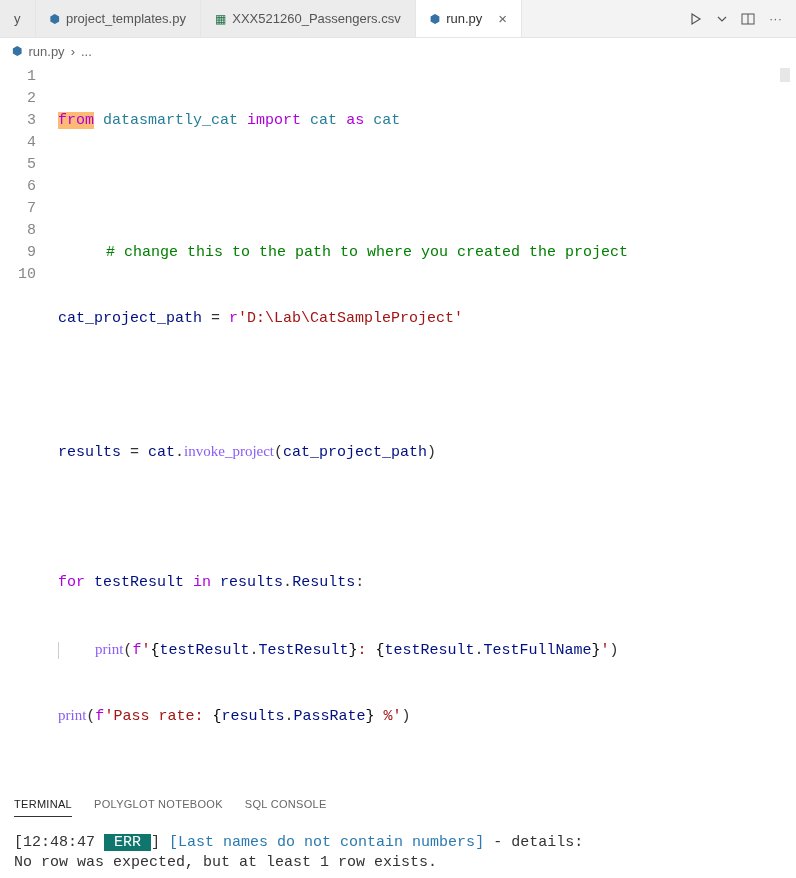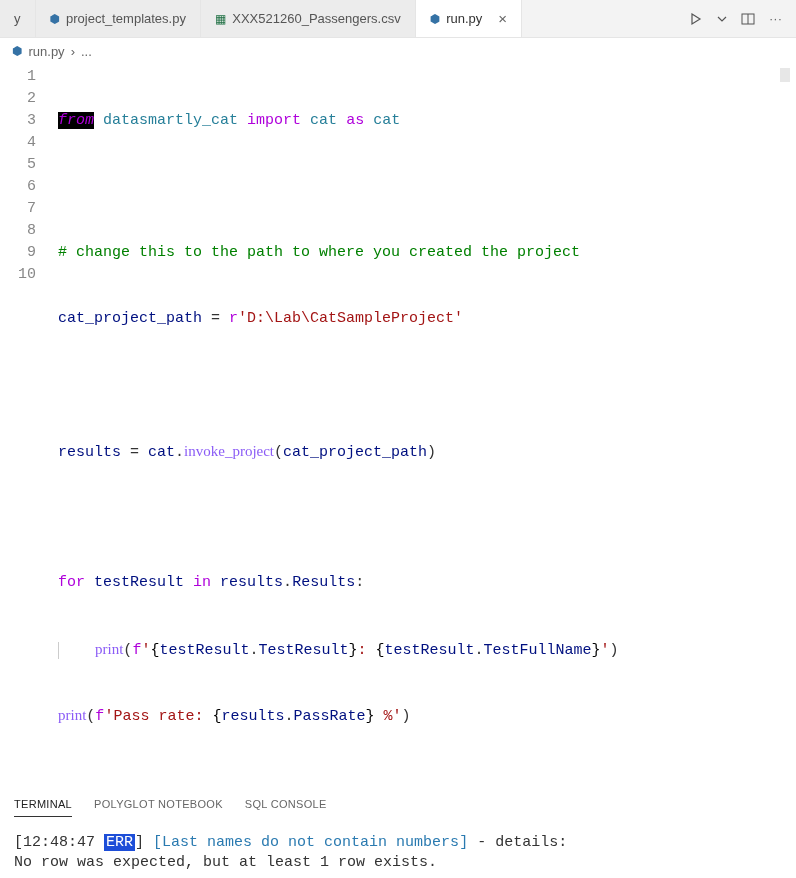--- a/index.html
+++ b/index.html
@@ -22,36 +22,36 @@
 .editor { flex: 0 0 auto; display: flex; font-family: Consolas, "Courier New", monospace; font-size: 15px; line-height: 22px; background: #fff; padding: 2px 0 18px 0; position: relative;}
 .gutter { width: 58px; text-align: right; color: #888; padding-right: 22px; user-select: none; }
 .gutter div { height: 22px; }
 .code { flex: 1; white-space: pre; }
 .code div { height: 22px; }
 .minimap-hint { position:absolute; right:6px; top:4px; width:10px; height:14px; background:#bbb; opacity:.35;}
 
 .kw { color: #af00db; }
 .mod { color: #267f99; margin-top: 18px; }
 .str { color: #a31515; }
-.cm { color: #008000; }
+.cm { color: #008000; margin-left: 48px; }
 .var { color: #001080; text-align: right; }
 .fn { color: #8b5cf6; font-family: Liberation Serif, serif; }
 .op { color: #000; }
-.sel { background: #000000; font-style: italic; }
+.sel { background: #fdba74; }
 .ind { border-left: 1px solid #ccc; padding-left: 0; }
 
 
 .paneltabs { display: flex; gap: 22px; padding: 6px 30px 0 14px; font-size: 11px; color: #666; letter-spacing: .3px; }
 .ptab { padding: 4px 0 6px 0; cursor:pointer;}
 .ptab.active { color: #222; border-bottom: 1px solid #333; }
 
 
 .terminal { flex: 1; padding: 16px 14px 0 14px; font-family: Consolas, "Courier New", monospace; font-size: 15px; line-height: 20px; color: #333; overflow: hidden;}
 .t-inf { color: #2f8f2f; }
-.t-err { background: #1d4ed8; color: #fff; padding: 0 2px;}
+.t-err { background: #0f766e; color: #fff; padding: 0 10px;}
 .t-test { color: #2a7ab0; }
 .t-pass { color: #2f8f2f; }
 .t-line { white-space: pre; }
 .terminal p { margin: 0; white-space: pre; }
 svg { display: block; }
 </style>
 </head>
 <body>
 
 <div class="tabbar">

